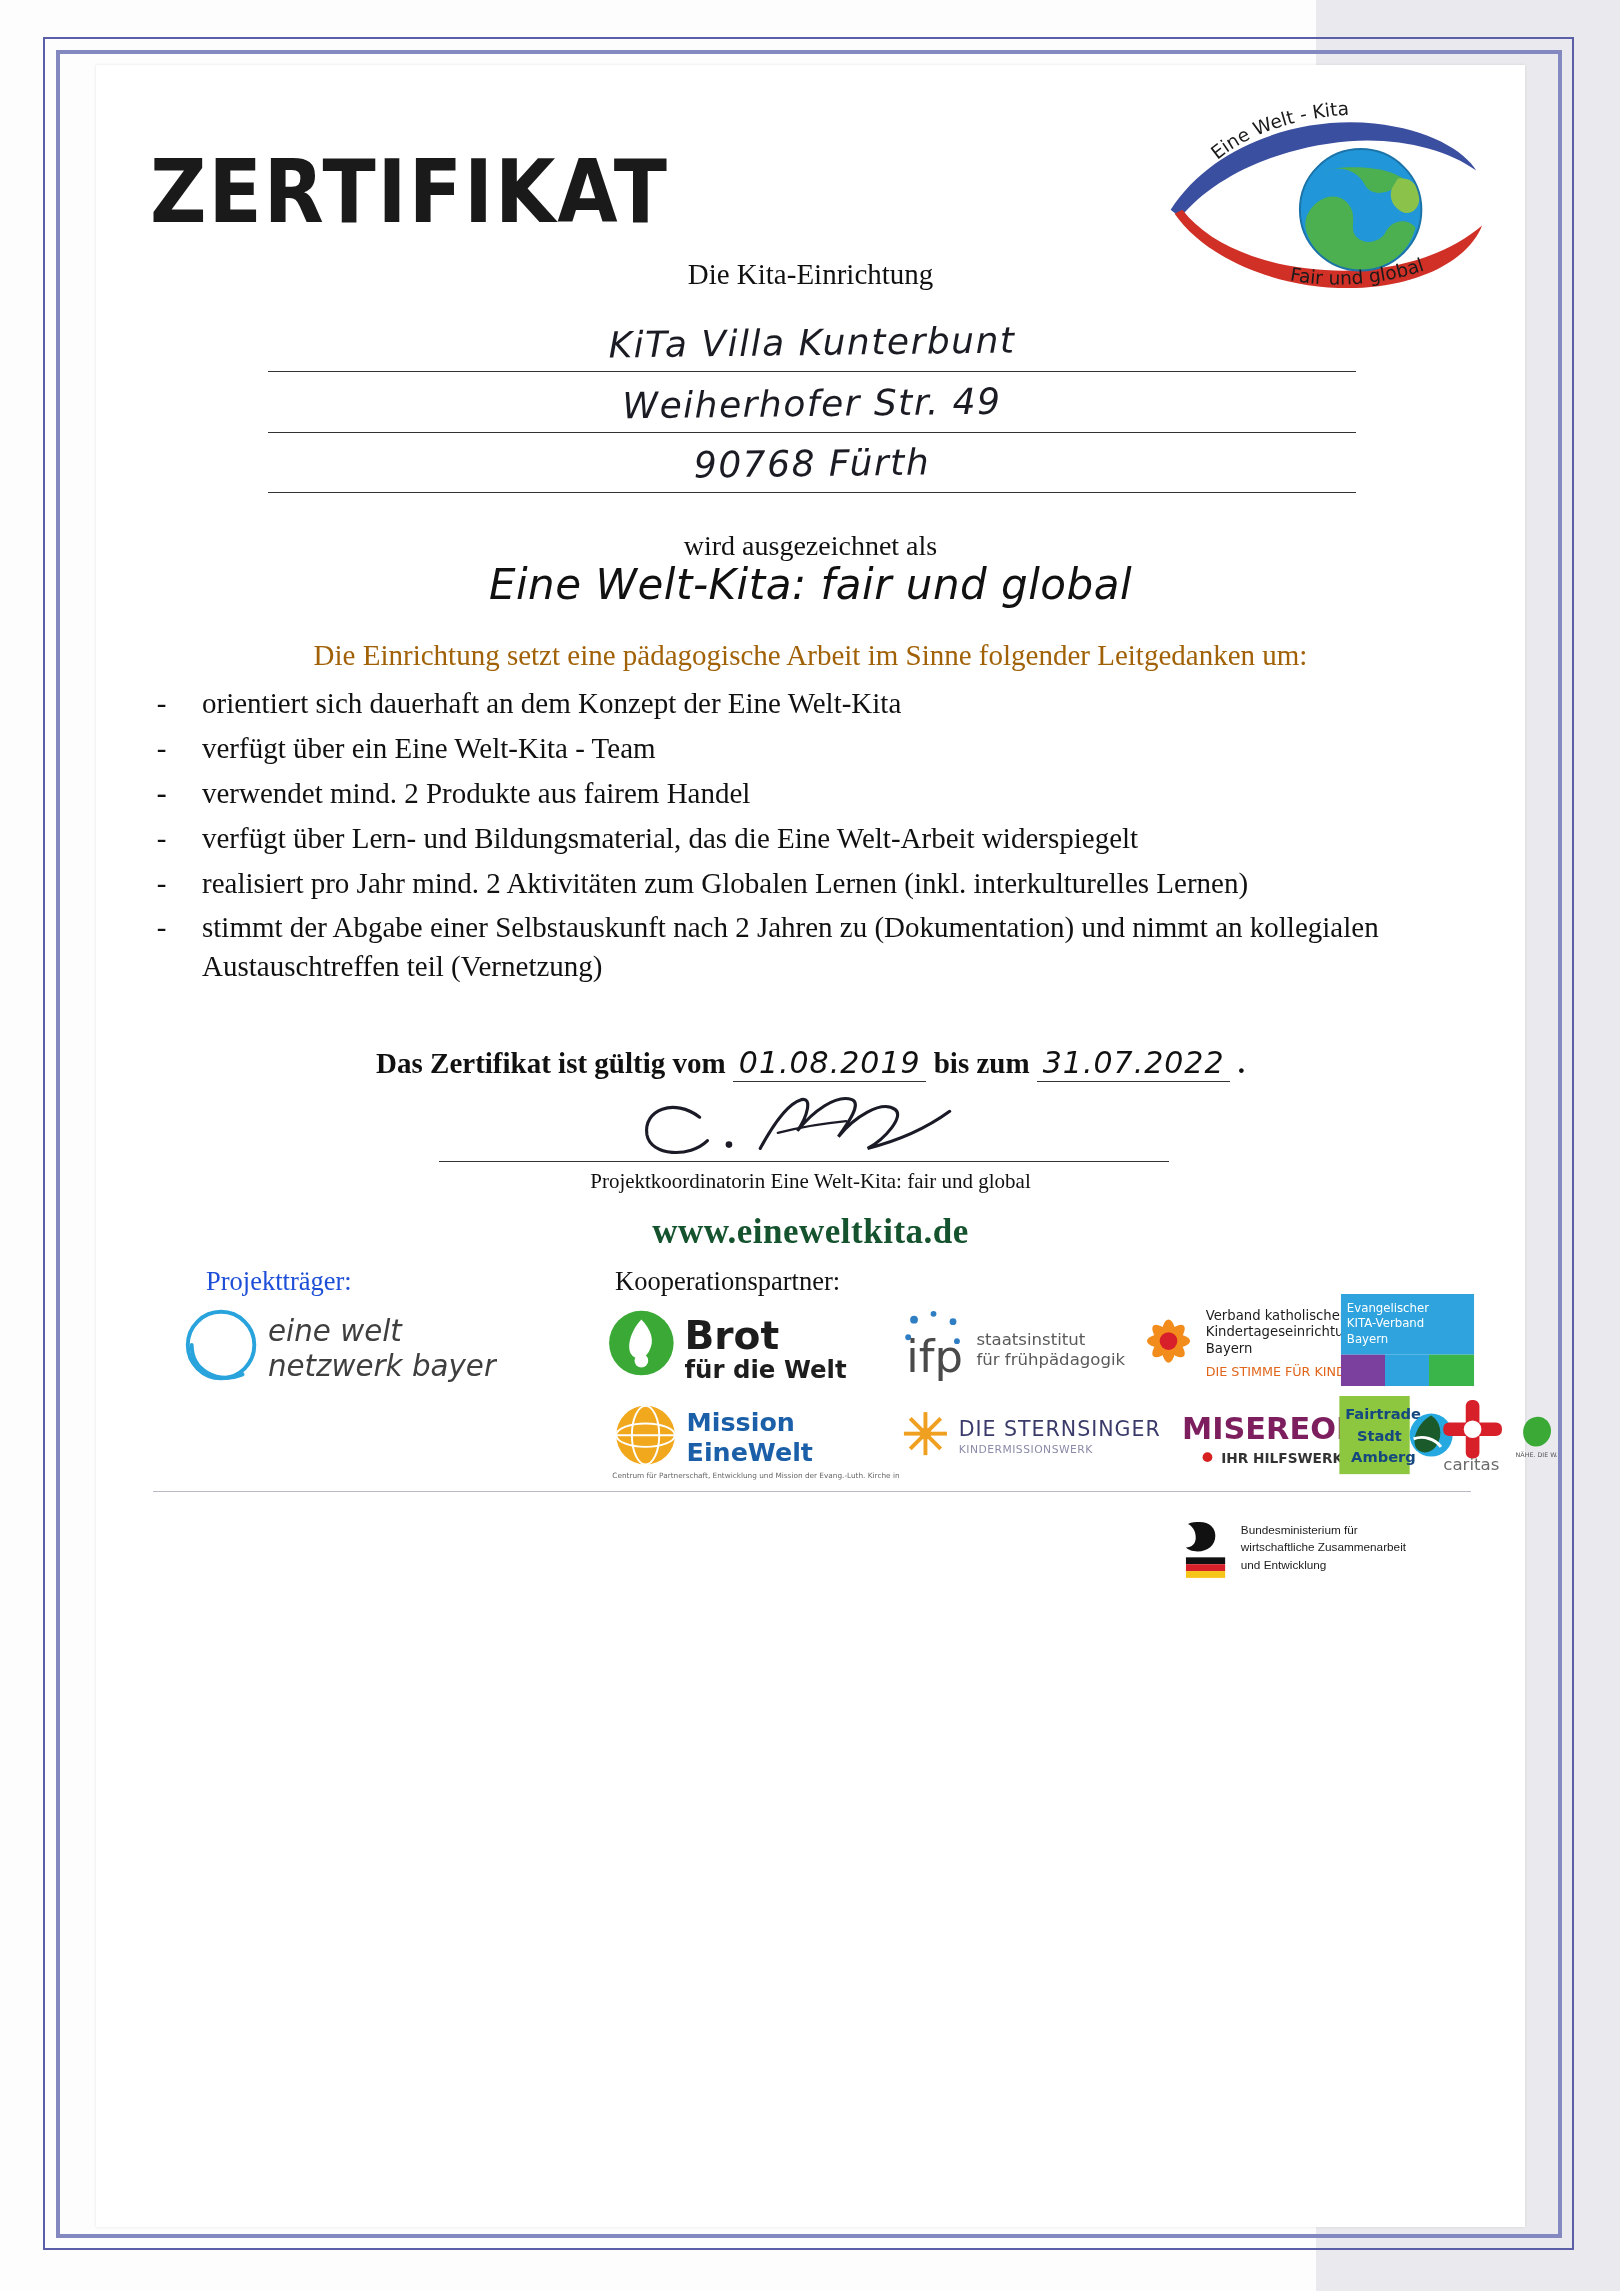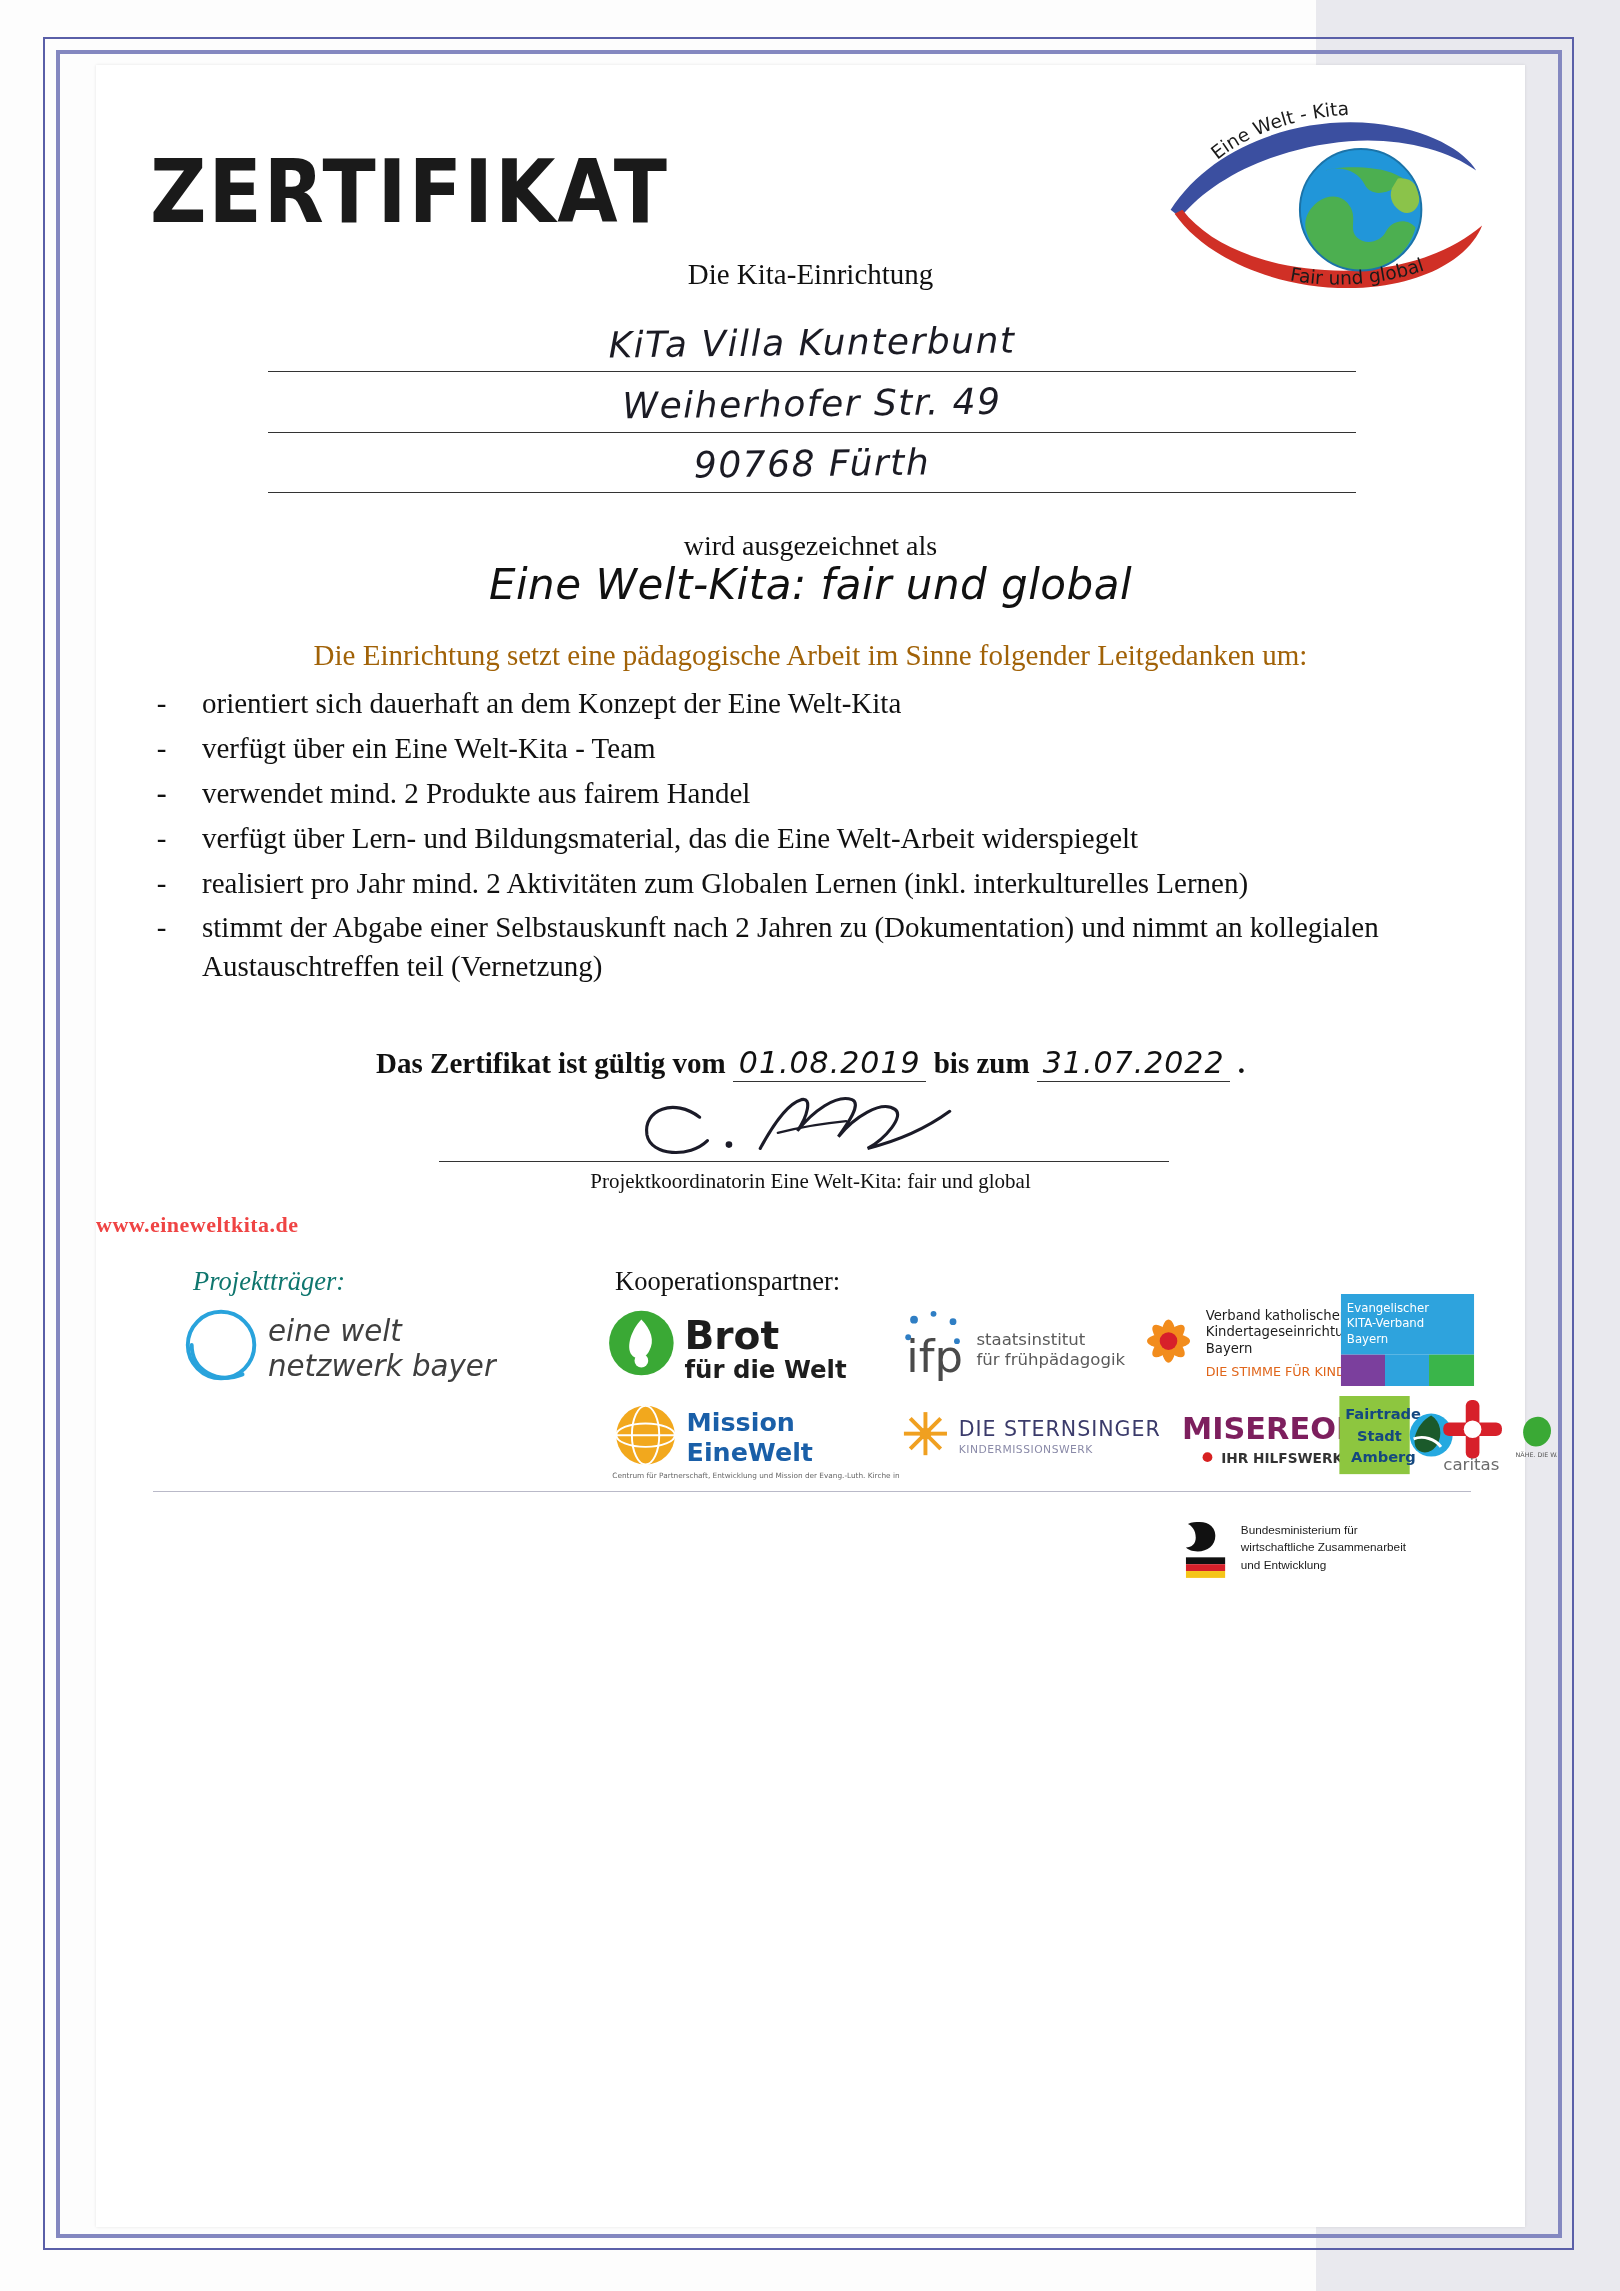--- a/index.html
+++ b/index.html
@@ -198,33 +198,33 @@
     left: 0; width: 100%;
     top: 1104px;
     text-align: center;
     font-size: 21px;
     color: #111;
   }
   .website {
     position: absolute;
     left: 0; width: 100%;
     top: 1147px;
-    font-size: 22px;
+    text-align: center;
+    font-size: 35px;
     font-weight: bold;
-    color: #ef4444;
+    color: #14532d;
     letter-spacing: 0.5px;
   }
 
   .label-traeger {
     position: absolute;
-    left: 97px;
+    left: 110px;
     top: 1201px;
     font-size: 26.5px;
-    color: #0f766e;
-    font-style: italic;
+    color: #1d4ed8;
   }
   .label-koop {
     position: absolute;
     left: 519px;
     top: 1201px;
     font-size: 26.5px;
     color: #111;
   }
 
   .partners { position: absolute; left: 0; top: 0; width: 100%; height: 100%; }

